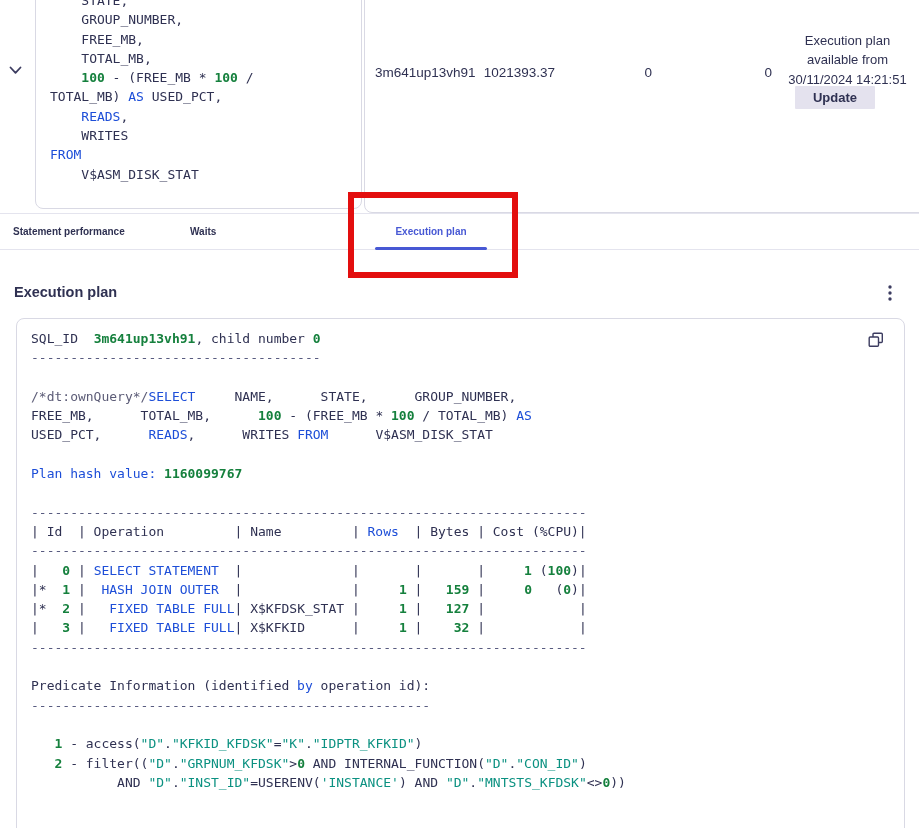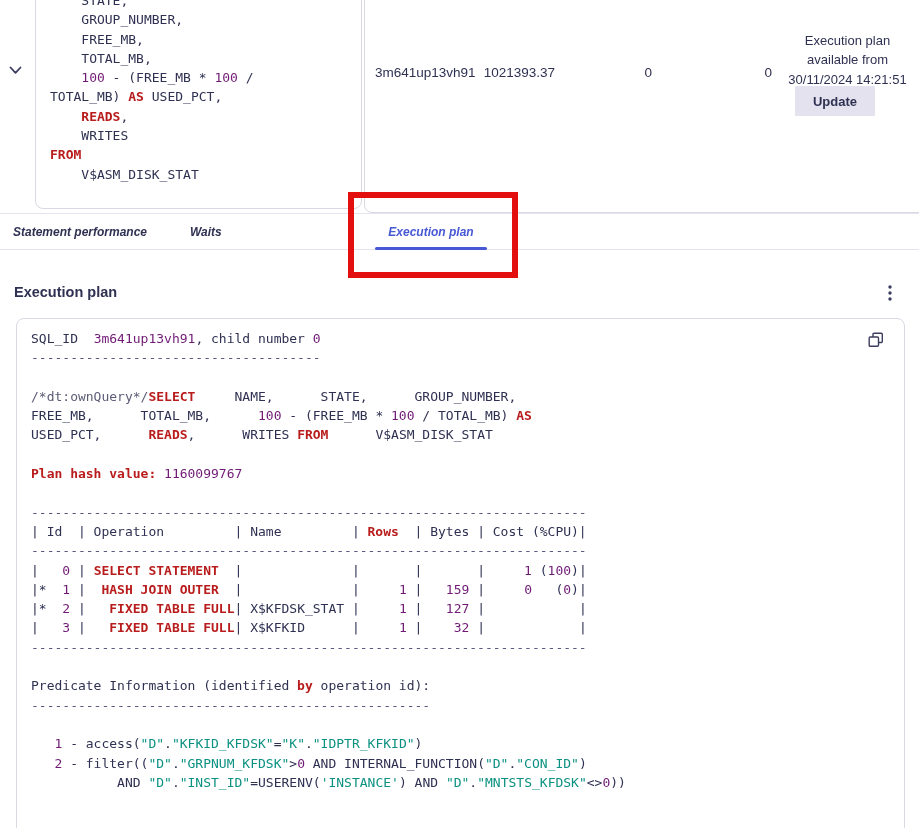--- a/index.html
+++ b/index.html
@@ -13,44 +13,44 @@
                     display:flex; align-items:center; justify-content:center; cursor:pointer; }
   .panel { position:absolute; background:#fff; border:1px solid #d9d9e4; border-radius:8px; }
   .sql-panel { left:35px; top:-12px; width:327px; height:221px; overflow:hidden; }
   .metrics-panel { left:364px; top:-12px; width:566px; height:225px; }
   .code, .code-line { font-family:"DejaVu Sans Mono", monospace; font-size:13px;
                       line-height:19.3px; white-space:pre; }
   .code-line { min-height:19.3px; }
   .sql-panel .code { padding:2px 0 0 14px; }
 
   .seg-d { color:#2f3152; }
-  .seg-k { color:#b91c1c;font-weight:bold; }
-  .seg-n { color:#701a75; }
+  .seg-k { color:#1d4ed8; }
+  .seg-n { color:#15803d;font-weight:bold; }
   .seg-s { color:#0b9181; }
   .seg-c { color:#5c5c77; }
   .seg-m { color:#585b80; }
 
   .cell { position:absolute; top:65px; font-size:13.5px; color:#2f3152; }
   .cell-num { text-align:right; }
   .sqlid-cell { left:375px; }
   .m1 { left:465px; width:90px; }
   .m2 { left:600px; width:52px; }
   .m3 { left:720px; width:52px; }
   .availability { position:absolute; left:780px; top:31px; width:135px; text-align:center;
                   font-size:13px; line-height:19.3px; color:#2f3152; }
-  .update-btn { position:absolute; left:795px; top:86px; width:80px; height:30px;
+  .update-btn { position:absolute; left:795px; top:86px; width:80px; height:23px;
                 background:#e4e2ee; border:none; border-radius:1px; color:#2f3152;
                 font-family:"Liberation Sans", sans-serif; font-size:13px; font-weight:700;
                 cursor:pointer; }
 
   
   .tab-bar { position:absolute; left:0; top:213px; width:919px; height:37px;
              border-top:1px solid #e4e4ee; border-bottom:1px solid #e4e4ee; background:#fff; }
   .tab { position:absolute; top:0; height:100%; display:flex; align-items:center;
-         font-size:12px; font-weight:600; color:#2f3152; cursor:pointer;font-style:italic; }
+         font-size:10px; font-weight:600; color:#2f3152; cursor:pointer; }
   .tab-0 { left:13px; } .tab-1 { left:190px; } .tab-2 { left:253px; }
   .tab-active { left:375px; width:112px; justify-content:center; color:#4758d4; }
   .tab-underline { position:absolute; left:0; right:0; bottom:-1px; height:3px;
                    background:#4758d4; border-radius:2px; }
 
   
   .annotation-box { position:absolute; left:348px; top:192px; width:170px; height:86px;
                     border:6px solid #e30e0e; z-index:20; pointer-events:none; }
 
   

